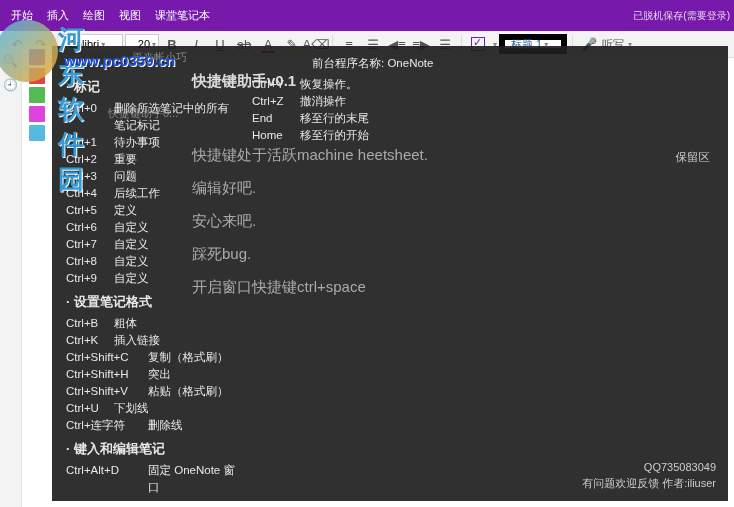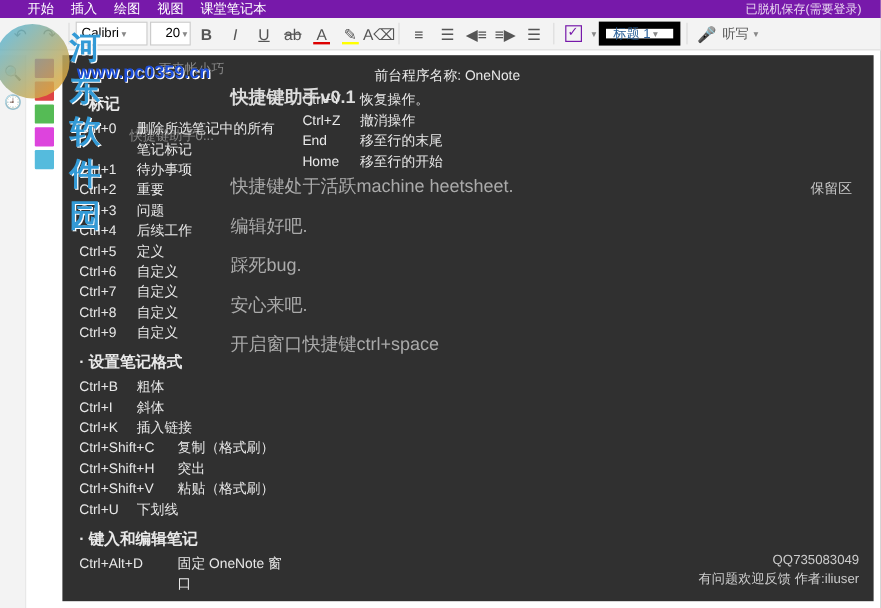--- a/index.html
+++ b/index.html
@@ -1,17 +1,17 @@
 <!DOCTYPE html>
 <html><head>
 <meta charset="utf-8">
 <style>
 * { margin: 0; padding: 0; box-sizing: border-box; font-family: "Microsoft YaHei", Arial, sans-serif; }
 body { width: 734px; height: 507px; background: #fff; overflow: hidden; position: relative; }
-.menubar { height: 15px; background: #7719aa; color: #fff; display: flex; align-items: center; font-size: 11px; padding: 0 16px; }
+.menubar { height: 31px; background: #7719aa; color: #fff; display: flex; align-items: center; font-size: 11px; padding: 0 4px; }
 .menubar .mitem { padding: 0 7px; cursor: pointer; }
 .menubar .right { margin-left: auto; font-size: 10px; color: #e8d5f0; }
 .ribbon { height: 27px; background: #f3f3f3; border-bottom: 1px solid #e0e0e0; display: flex; align-items: center; padding: 0 6px; gap: 2px; }
 .fontbox { border: 1px solid #ccc; height: 20px; font-size: 11px; padding: 0 4px; background: #fff; display: flex; align-items: center; min-width: 60px; }
 .sizebox { border: 1px solid #ccc; height: 20px; width: 34px; font-size: 11px; text-align: center; background: #fff; display: flex; align-items: center; justify-content: center; padding-left: 10px; }
 .rbtn { width: 22px; height: 22px; display: flex; align-items: center; justify-content: center; font-size: 13px; color: #555; cursor: pointer; }
 .rbtn.bold { font-weight: bold; }
 .rbtn.italic { font-style: italic; }
 .rbtn.underline { text-decoration: underline; }
 .rbtn.strike { text-decoration: line-through; }
@@ -192,56 +192,56 @@
         <span class="k">Ctrl+9</span>
         <span>自定义</span>
       </div>
 
     <div class="section-h">设置笔记格式</div>
     <div class="row">
         <span class="k">Ctrl+B</span>
         <span>粗体</span>
       </div>
     <div class="row">
-        <span class="k">Ctrl+I</span>
-        <span>斜体</span>
-      </div>
-    <div class="row">
         <span class="k">Ctrl+K</span>
         <span>插入链接</span>
       </div>
     <div class="row long">
         <span class="k">Ctrl+Shift+C</span>
         <span>复制（格式刷）</span>
       </div>
     <div class="row long">
         <span class="k">Ctrl+Shift+H</span>
         <span>突出</span>
       </div>
     <div class="row long">
         <span class="k">Ctrl+Shift+V</span>
         <span>粘贴（格式刷）</span>
       </div>
     <div class="row">
         <span class="k">Ctrl+U</span>
         <span>下划线</span>
+      </div>
+    <div class="row long">
+        <span class="k">Ctrl+连字符</span>
+        <span>删除线</span>
       </div>
 
     <div class="section-h">键入和编辑笔记</div>
     <div class="row long">
         <span class="k">Ctrl+Alt+D</span>
         <span>固定 OneNote 窗口</span>
       </div>
   </div>
 
   <div class="bodycol">
     <div>快捷键处于活跃machine heetsheet.</div>
     <div>编辑好吧.</div>
+    <div>安心来吧.</div>
     <div>踩死bug.</div>
-    <div>安心来吧.</div>
     <div>开启窗口快捷键ctrl+space</div>
   </div>
 
   <div class="reserved">保留区</div>
 
   <div class="footer">
     <div>QQ735083049</div>
     <div>有问题欢迎反馈   作者:iliuser</div>
   </div>
 </div>

